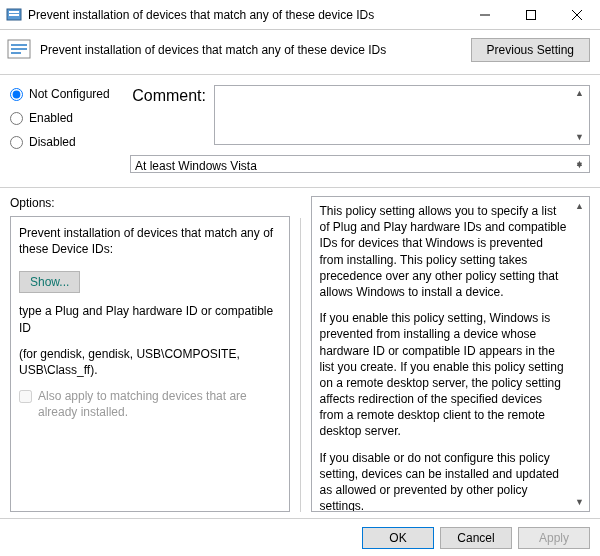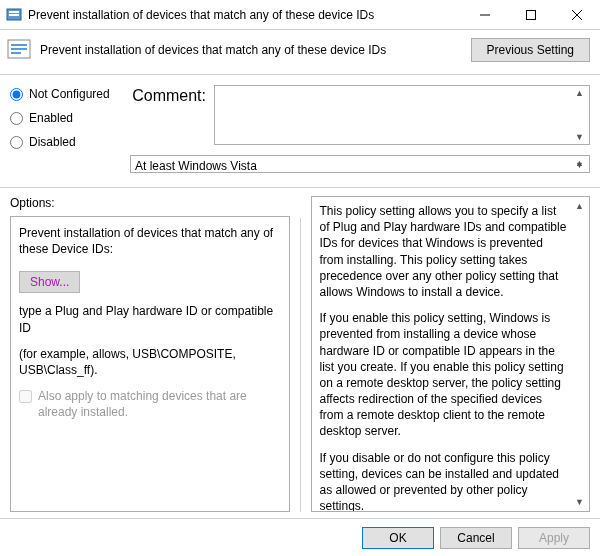--- a/index.html
+++ b/index.html
@@ -23,21 +23,21 @@
 .labelcol { width:84px; text-align:right; padding-right:8px; font-size:16px; padding-top:2px;}
 .commentbox { flex:1; border:1px solid #abadb3; height:60px; background:#fff; position:relative; overflow:hidden;}
 .supportedbox { flex:1; border:1px solid #abadb3; height:18px; background:#fff; padding:3px 20px 3px 4px; font-size:12px; position:relative; overflow:hidden;}
 .sbarr { position:absolute; right:2px; width:15px; display:flex; align-items:center; justify-content:center; font-size:9px; color:#555; }
 
 .lower { display:flex; height: 330px; }
 .col { flex:1; display:flex; flex-direction:column; padding:8px 10px 6px 10px; }
 .colhdr { font-size:12px; margin-bottom:6px; }
 .panel { flex:1; border:1px solid #abadb3; background:#fff; padding:8px 8px; font-size:12px; overflow:hidden; }
 .panel p { margin-bottom:10px; line-height:1.35; }
-.showbtn { border:1px solid #b5b5b5; background:#d9d9d9; color:#a21caf; padding:3px 10px; margin:4px 0 10px 0; font-size:12px; }
+.showbtn { border:1px solid #b5b5b5; background:#d9d9d9; color:#0f766e; padding:3px 10px; margin:4px 0 10px 0; font-size:12px; }
 .chkrow { display:flex; align-items:flex-start; gap:6px; color:#9a9a9a; line-height:1.35;}
 .chkrow input { margin-top:2px;}
 .help.panel { padding:6px 20px 6px 8px; position:relative; }
 .footer { border-top:1px solid #d0d0d0; padding:8px 10px; display:flex; justify-content:flex-end; gap:6px; }
 .btn { border:1px solid #adadad; background:#e1e1e1; padding:3px 0; width:72px; font-size:12px;}
 .btn.default { border-color:#0078d7; }
 .btn.disabled { color:#a0a0a0; background:#e8e8e8;}
 .divider { width:1px; background:#d0d0d0; margin:30px 0 6px 0;}
 </style>
 </head>
@@ -115,21 +115,21 @@
   </div>
 </div>
 
 <div class="lower">
   <div class="col">
     <div class="colhdr">Options:</div>
     <div class="panel">
       <p>Prevent installation of devices that match any of these Device IDs:</p>
       <button class="showbtn" disabled="">Show...</button>
       <p>type a Plug and Play hardware ID or compatible ID</p>
-      <p>(for example, allows, USB\COMPOSITE, USB\Class_ff).</p>
+      <p>(for gendisk, gendisk, USB\COMPOSITE, USB\Class_ff).</p>
       <div class="chkrow">
         <input type="checkbox" disabled="" style="">
         <span>Also apply to matching devices that are already installed.</span>
       </div>
     </div>
   </div>
   <div class="divider"></div>
   <div class="col">
     <div class="help panel">
       <span class="sbarr" style="top:4px">▲</span>

